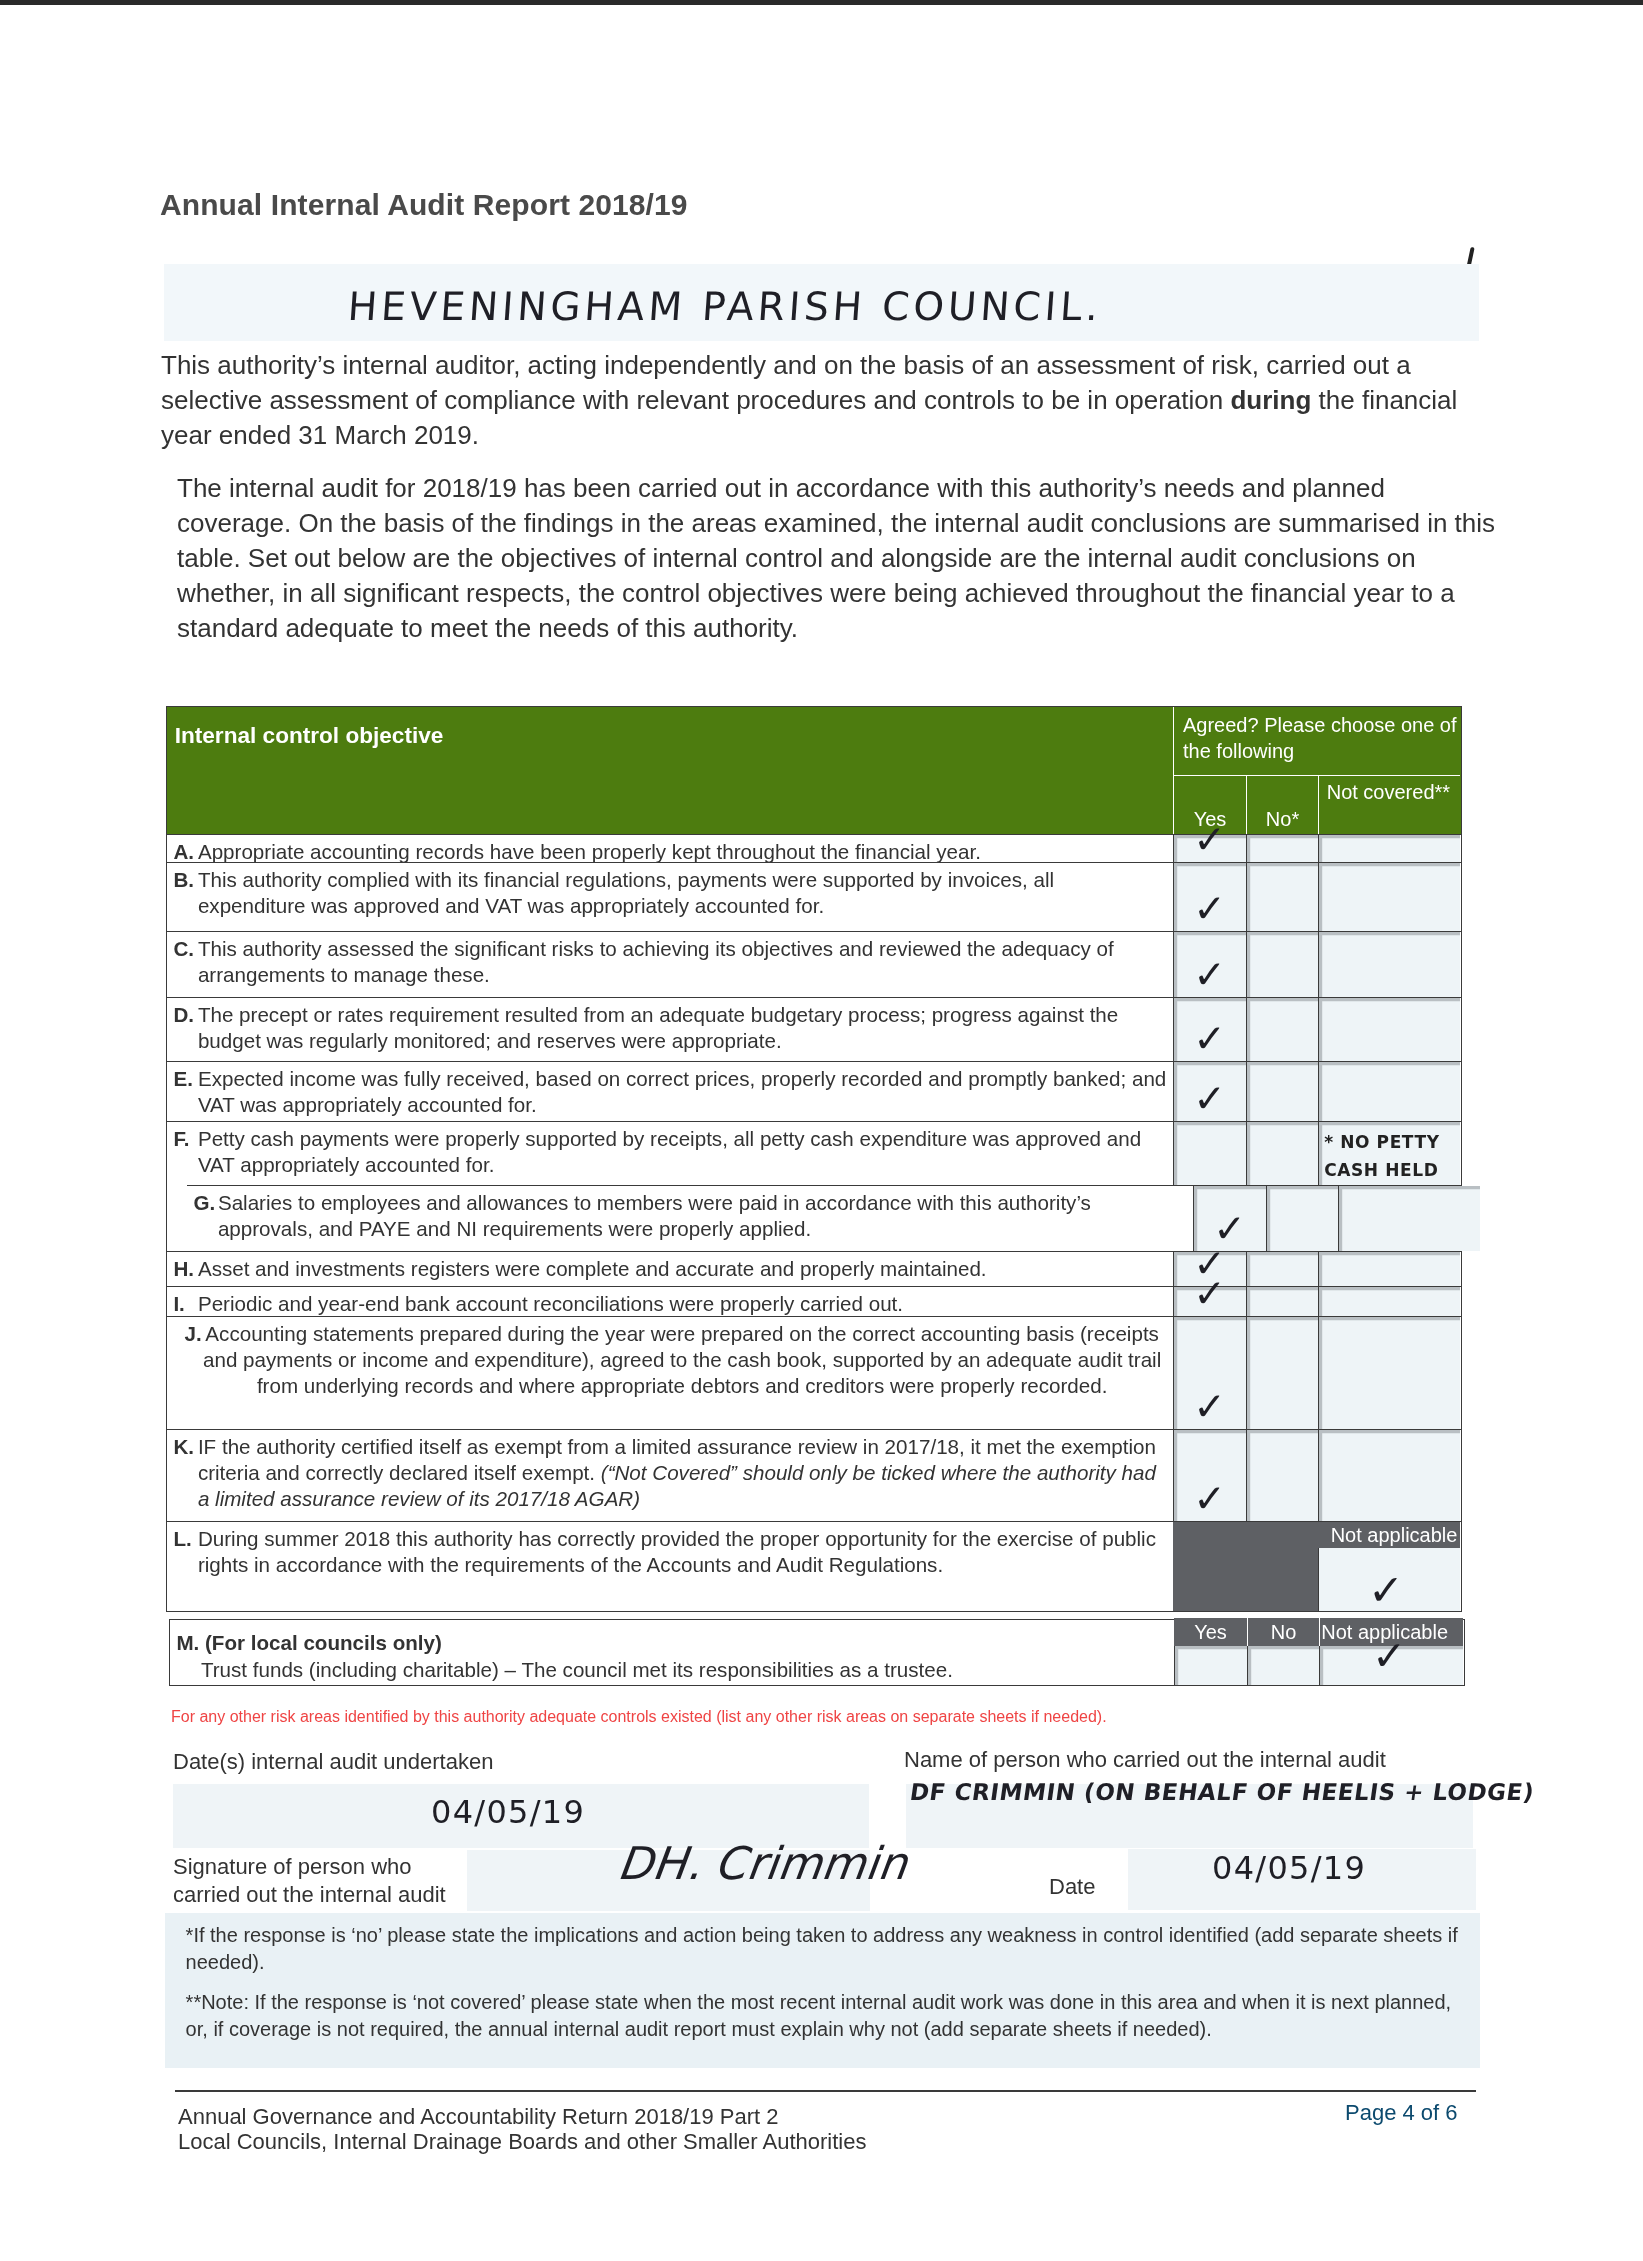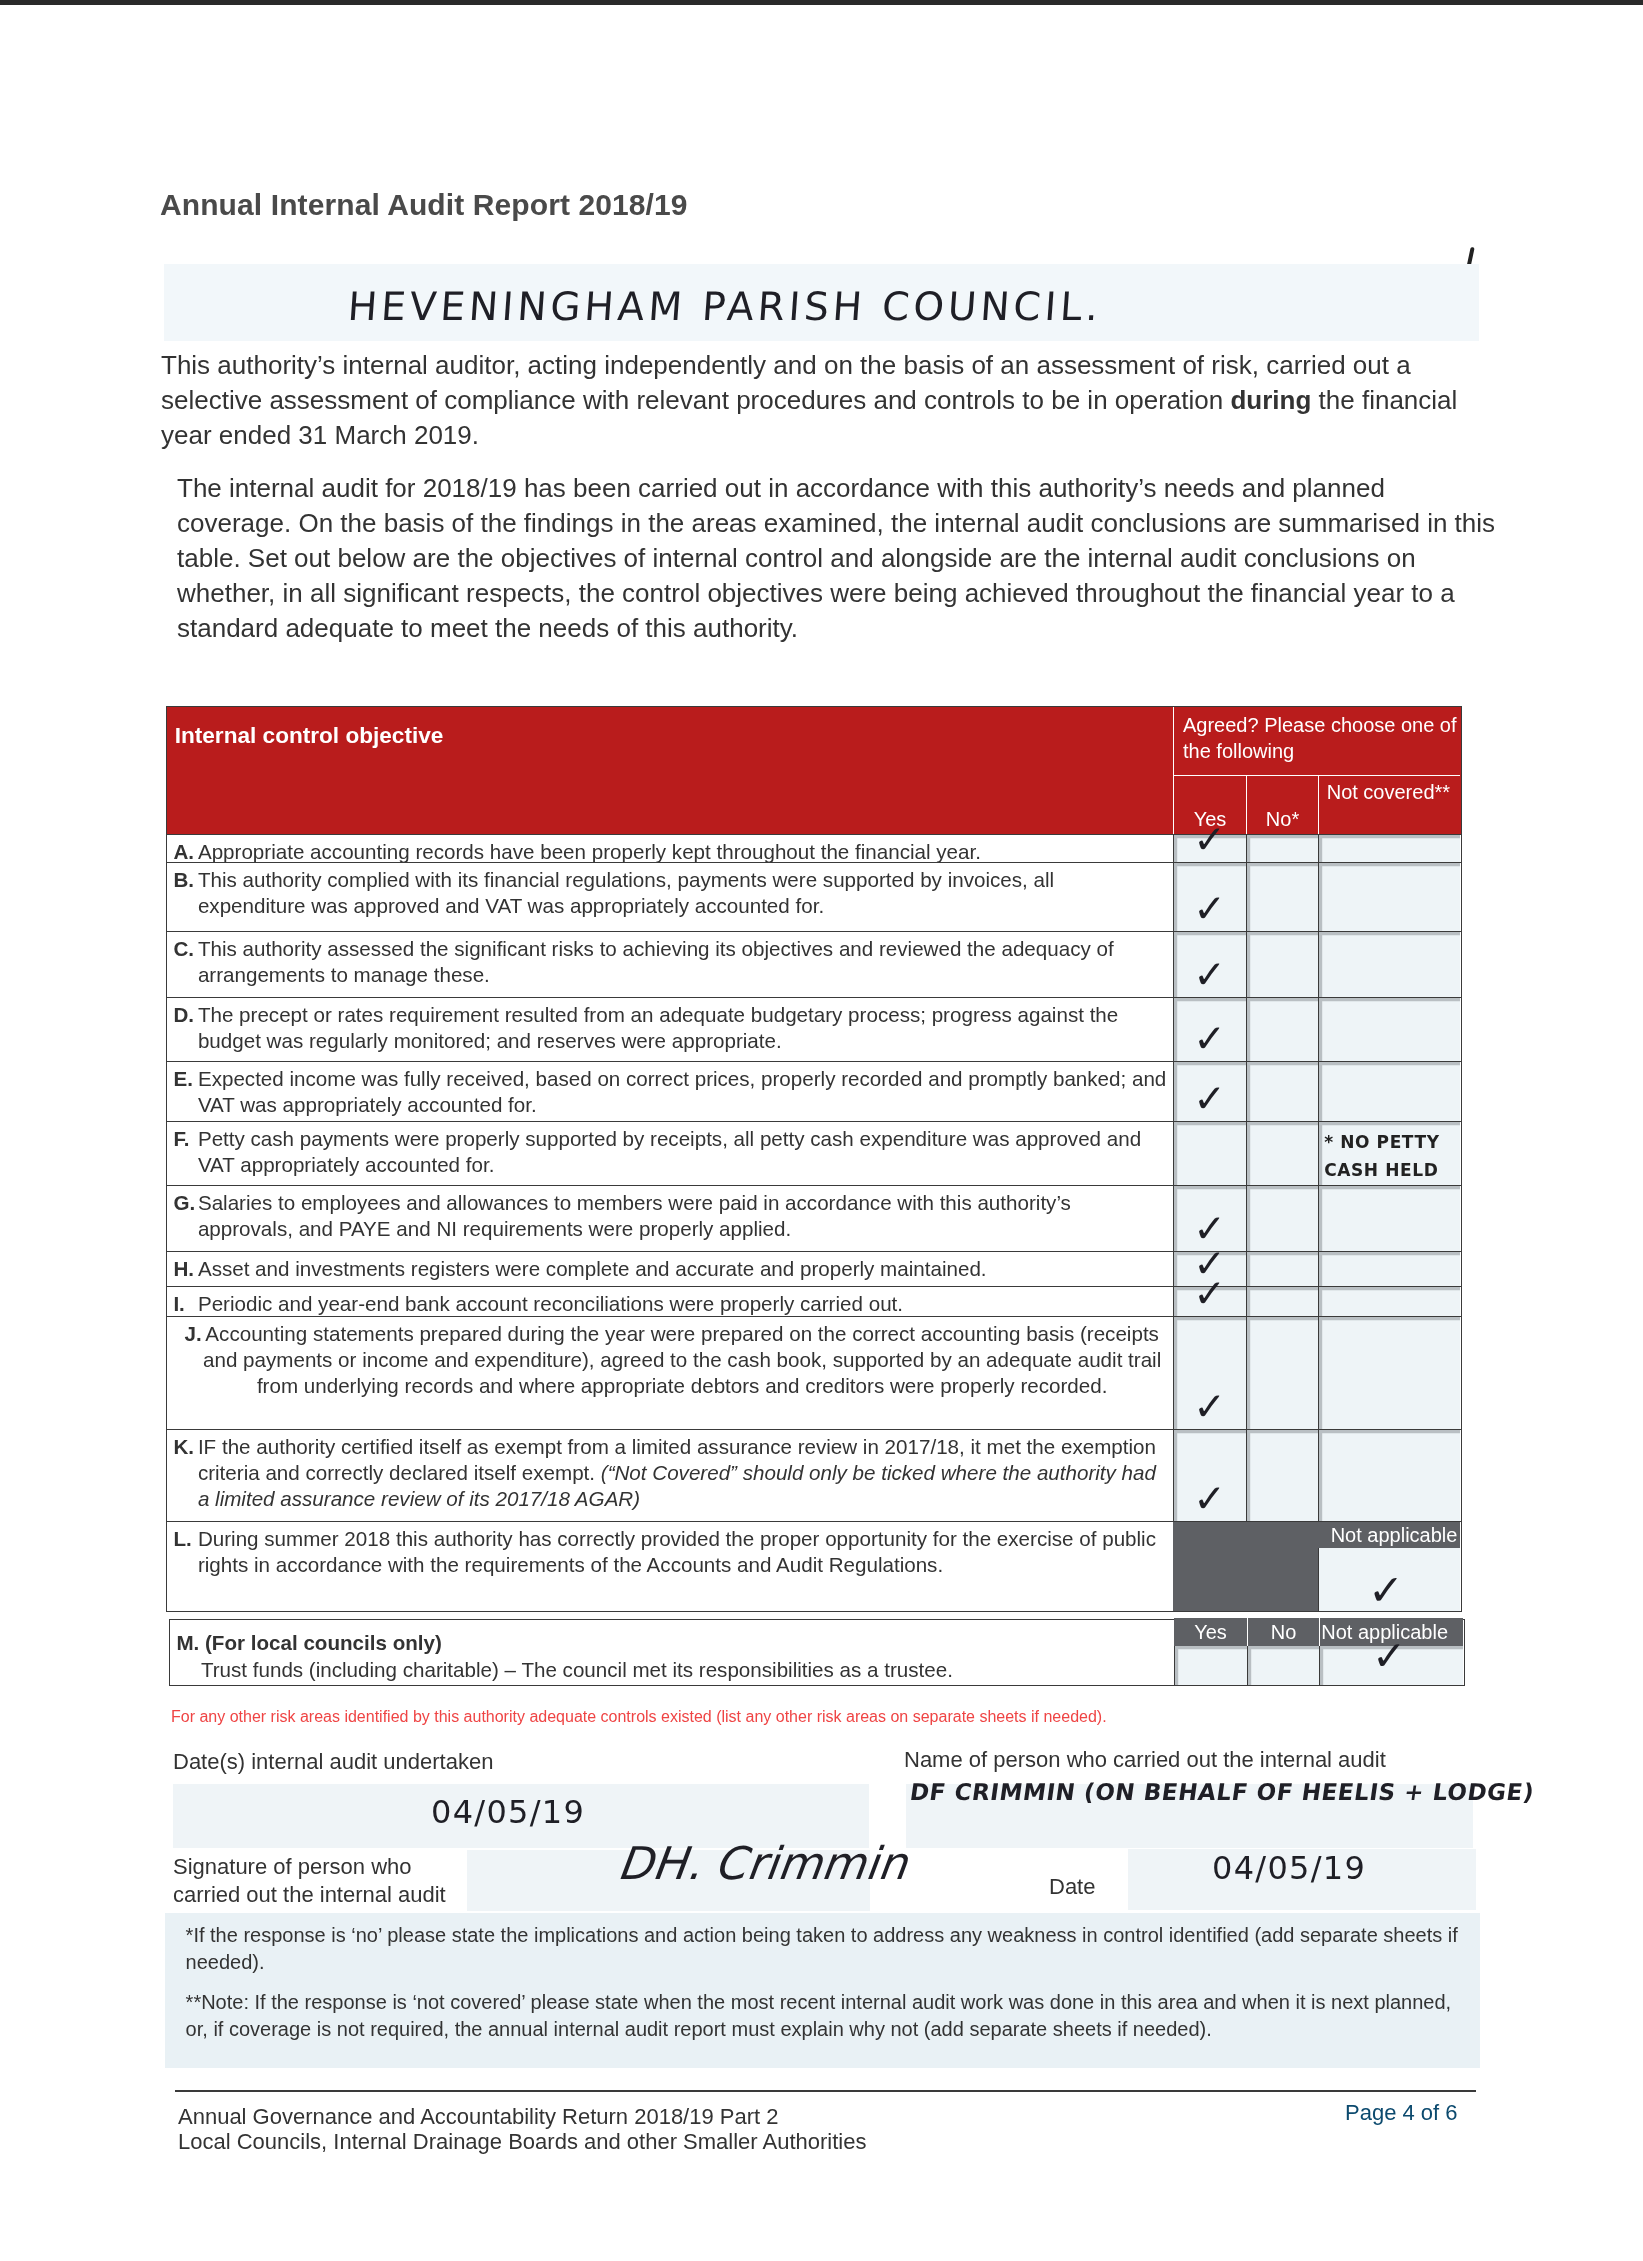--- a/index.html
+++ b/index.html
@@ -11,21 +11,21 @@
   .hand-name { left:348px; top:284px; font-family:"DejaVu Sans", sans-serif; font-size:39px; color:#3b4a9a;
                letter-spacing:3.9px; font-weight:normal; transform:skewX(-4deg); }
   .shade-band { left:164px; top:264px; width:1315px; height:77px; background:#f2f7fa; }
   .para { left:161px; width:1321px; font-size:26px; line-height:35px; color:#333; }
   .para b { font-weight:bold; }
   .p1 { top:348px; }
   .p2 { top:471px;margin-left:16px; }
 
   
   .tbl { left:166px; top:706px; width:1296px; border:1.9px solid #3a3a3a; box-sizing:border-box; }
-  .thead { position:relative; height:127px; background:#b91c1c; }
+  .thead { position:relative; height:127px; background:#4d7c0f; }
   .th-obj { position:absolute; left:7.7px; top:15.5px; color:#fff; font-size:22.6px; font-weight:bold; }
   .th-agree { position:absolute; left:1006px; top:0; width:287px; height:68px; border-left:1.9px solid #fff;
               color:#fff; font-size:20px; line-height:26px; padding:5.2px 0 0 9px; box-sizing:border-box; }
   .th-sub { position:absolute; top:68px; height:59px; border-top:1.9px solid #fff; border-left:1.9px solid #fff;
             color:#fff; font-size:20px; box-sizing:border-box; }
   .th-yes { left:1006px; width:73px; text-align:center; padding-top:32px; }
   .th-no { left:1079px; width:72px; text-align:center; padding-top:32px; }
   .th-nc { left:1151px; width:142px; padding:2.6px 0 0 7.7px; line-height:26px; }
 
   .row { position:relative; border-top:1.9px solid #3a3a3a; box-sizing:border-box; }
@@ -165,21 +165,21 @@
       <div class="row" style="height: 64px;">
         <div class="txt">
           <span class="ind"><span class="lt">F.</span><span>Petty cash payments were properly supported by receipts, all petty cash expenditure was approved and VAT appropriately accounted for.</span></span>
         </div>
         <div class="cell c-yes"></div>
         <div class="cell c-no"></div>
         <div class="cell c-nc">
           <div class="hand-note"><span>* NO PETTY</span><br><span>CASH HELD</span></div>
         </div>
       </div>
-      <div class="row" style="height: 66px;">
+      <div class="row" style="height: 66px; margin-left: 20px;">
         <div class="txt">
           <span class="ind"><span class="lt">G.</span><span>Salaries to employees and allowances to members were paid in accordance with this authority’s approvals, and PAYE and NI requirements were properly applied.</span></span>
         </div>
         <div class="cell c-yes">
           <span class="tick hand">✓</span>
         </div>
         <div class="cell c-no"></div>
         <div class="cell c-nc"></div>
       </div>
       <div class="row" style="height: 35px;">

